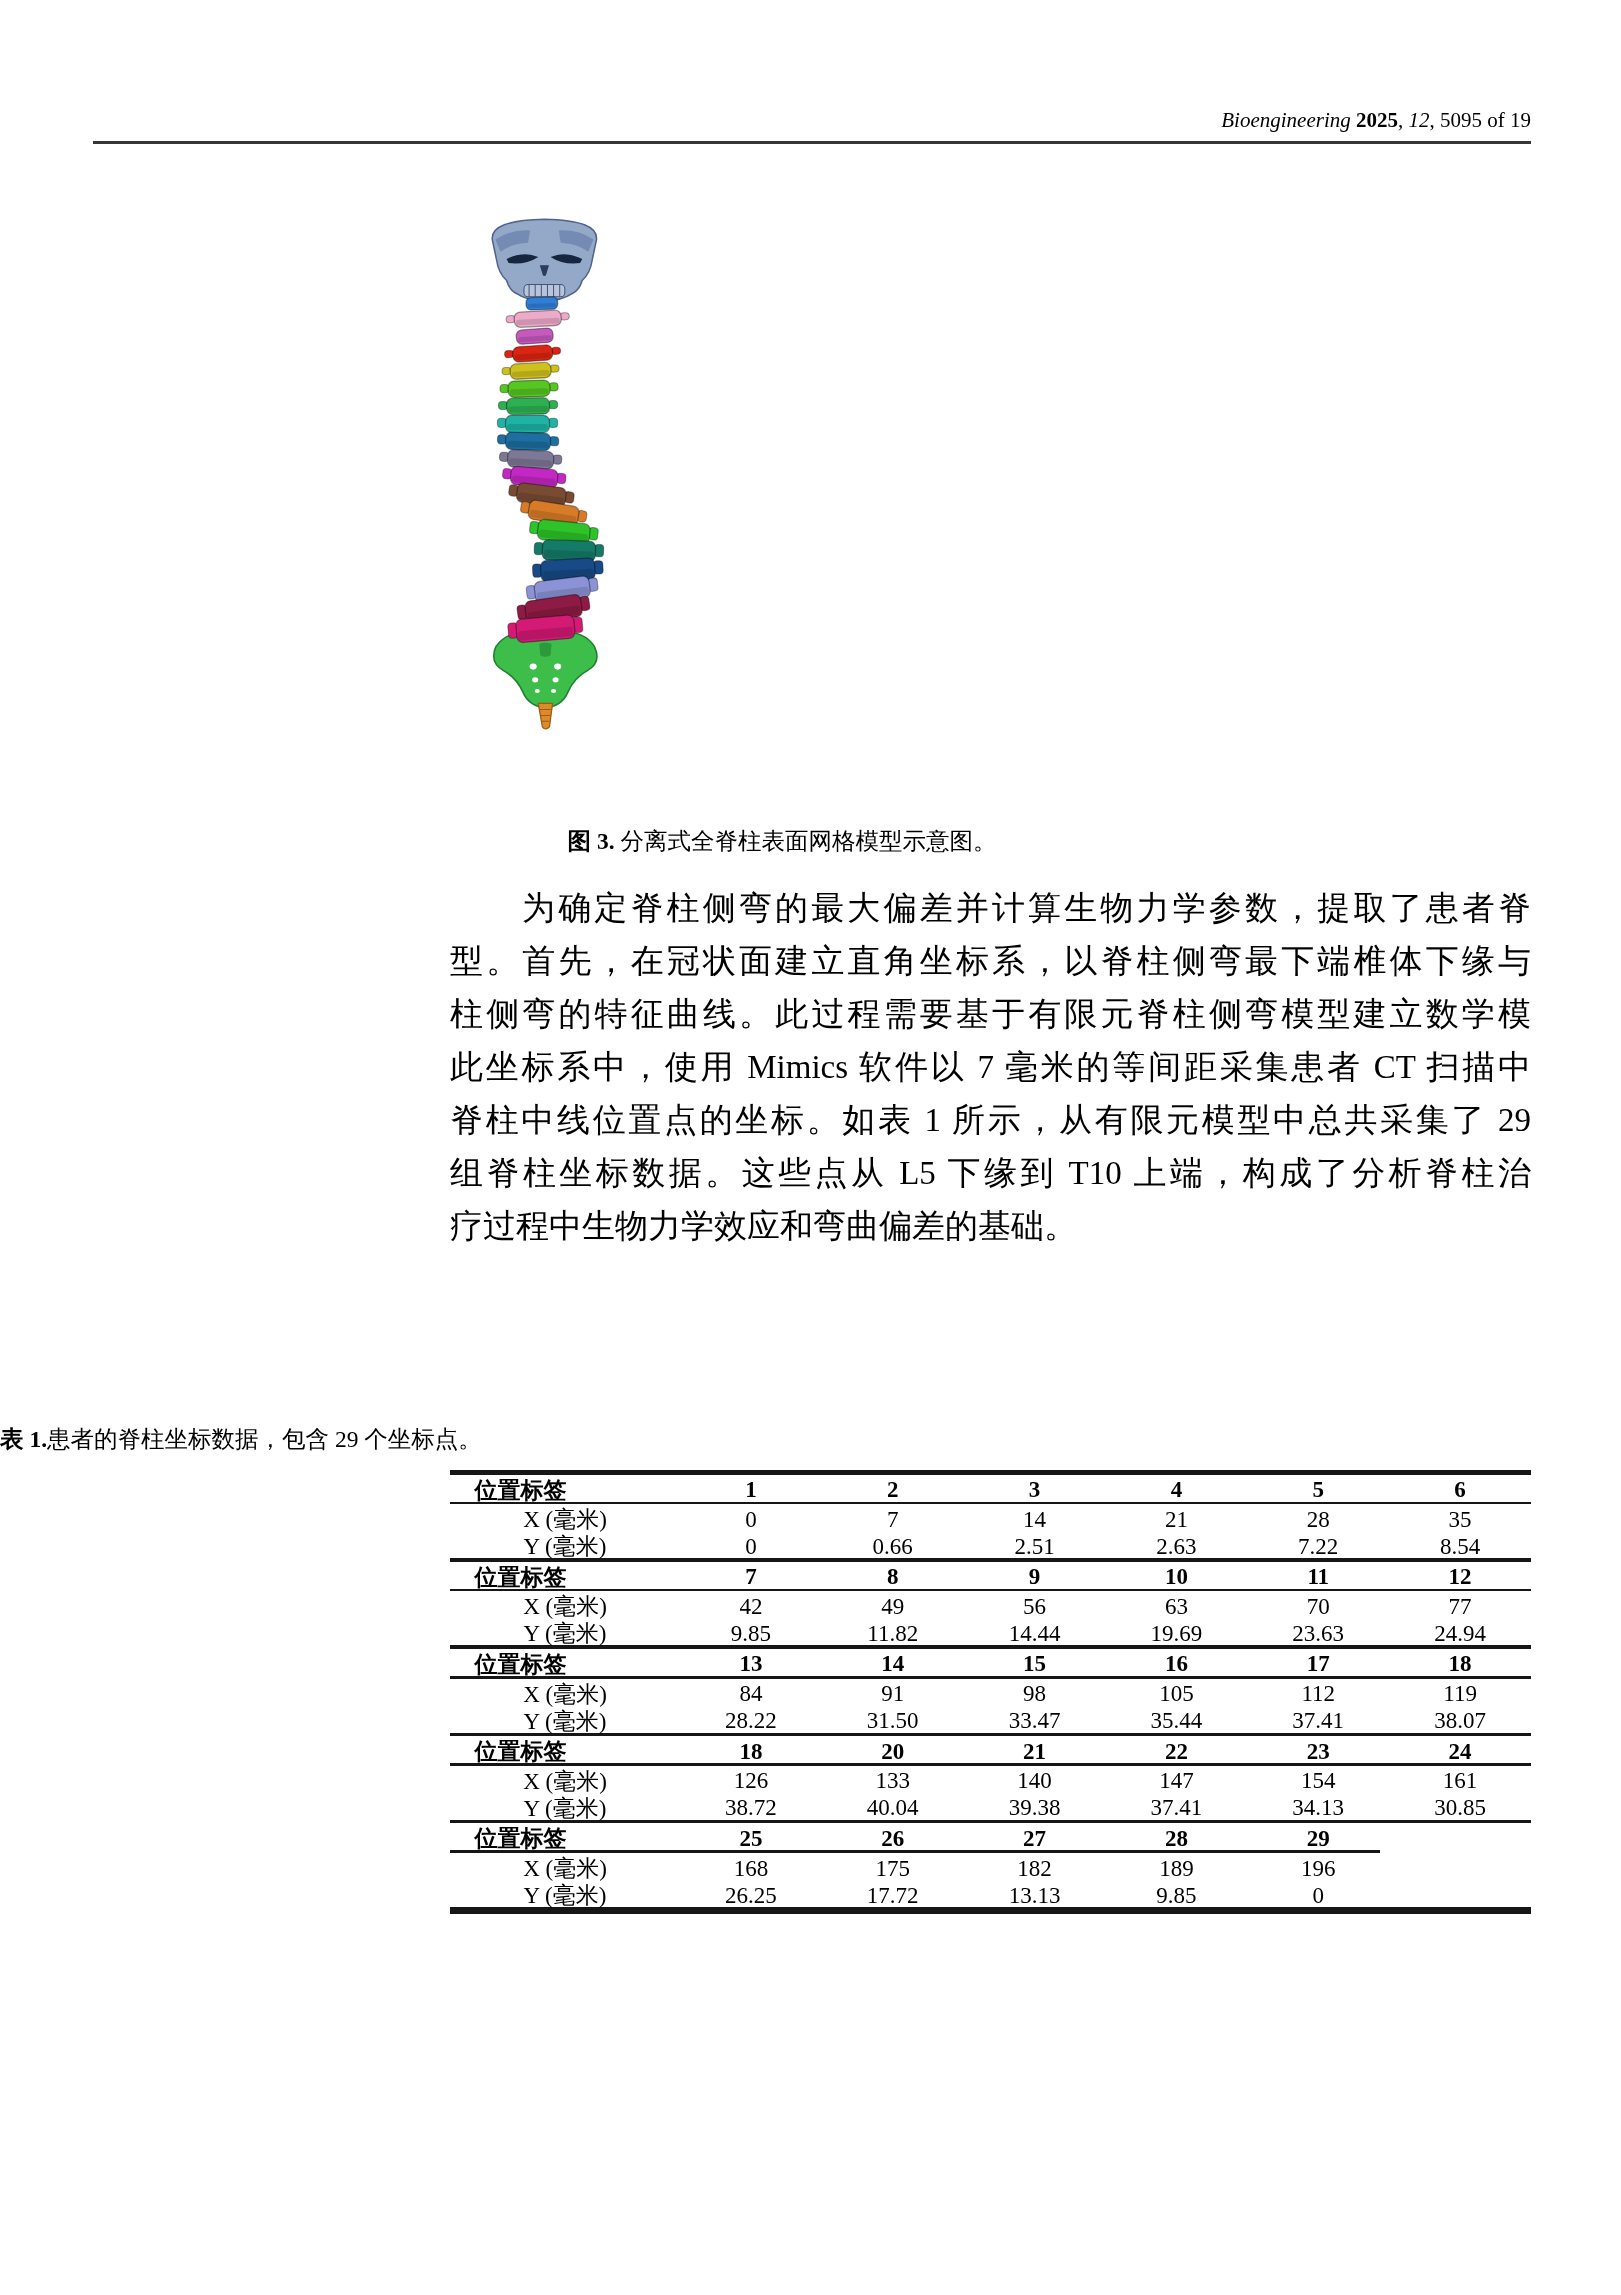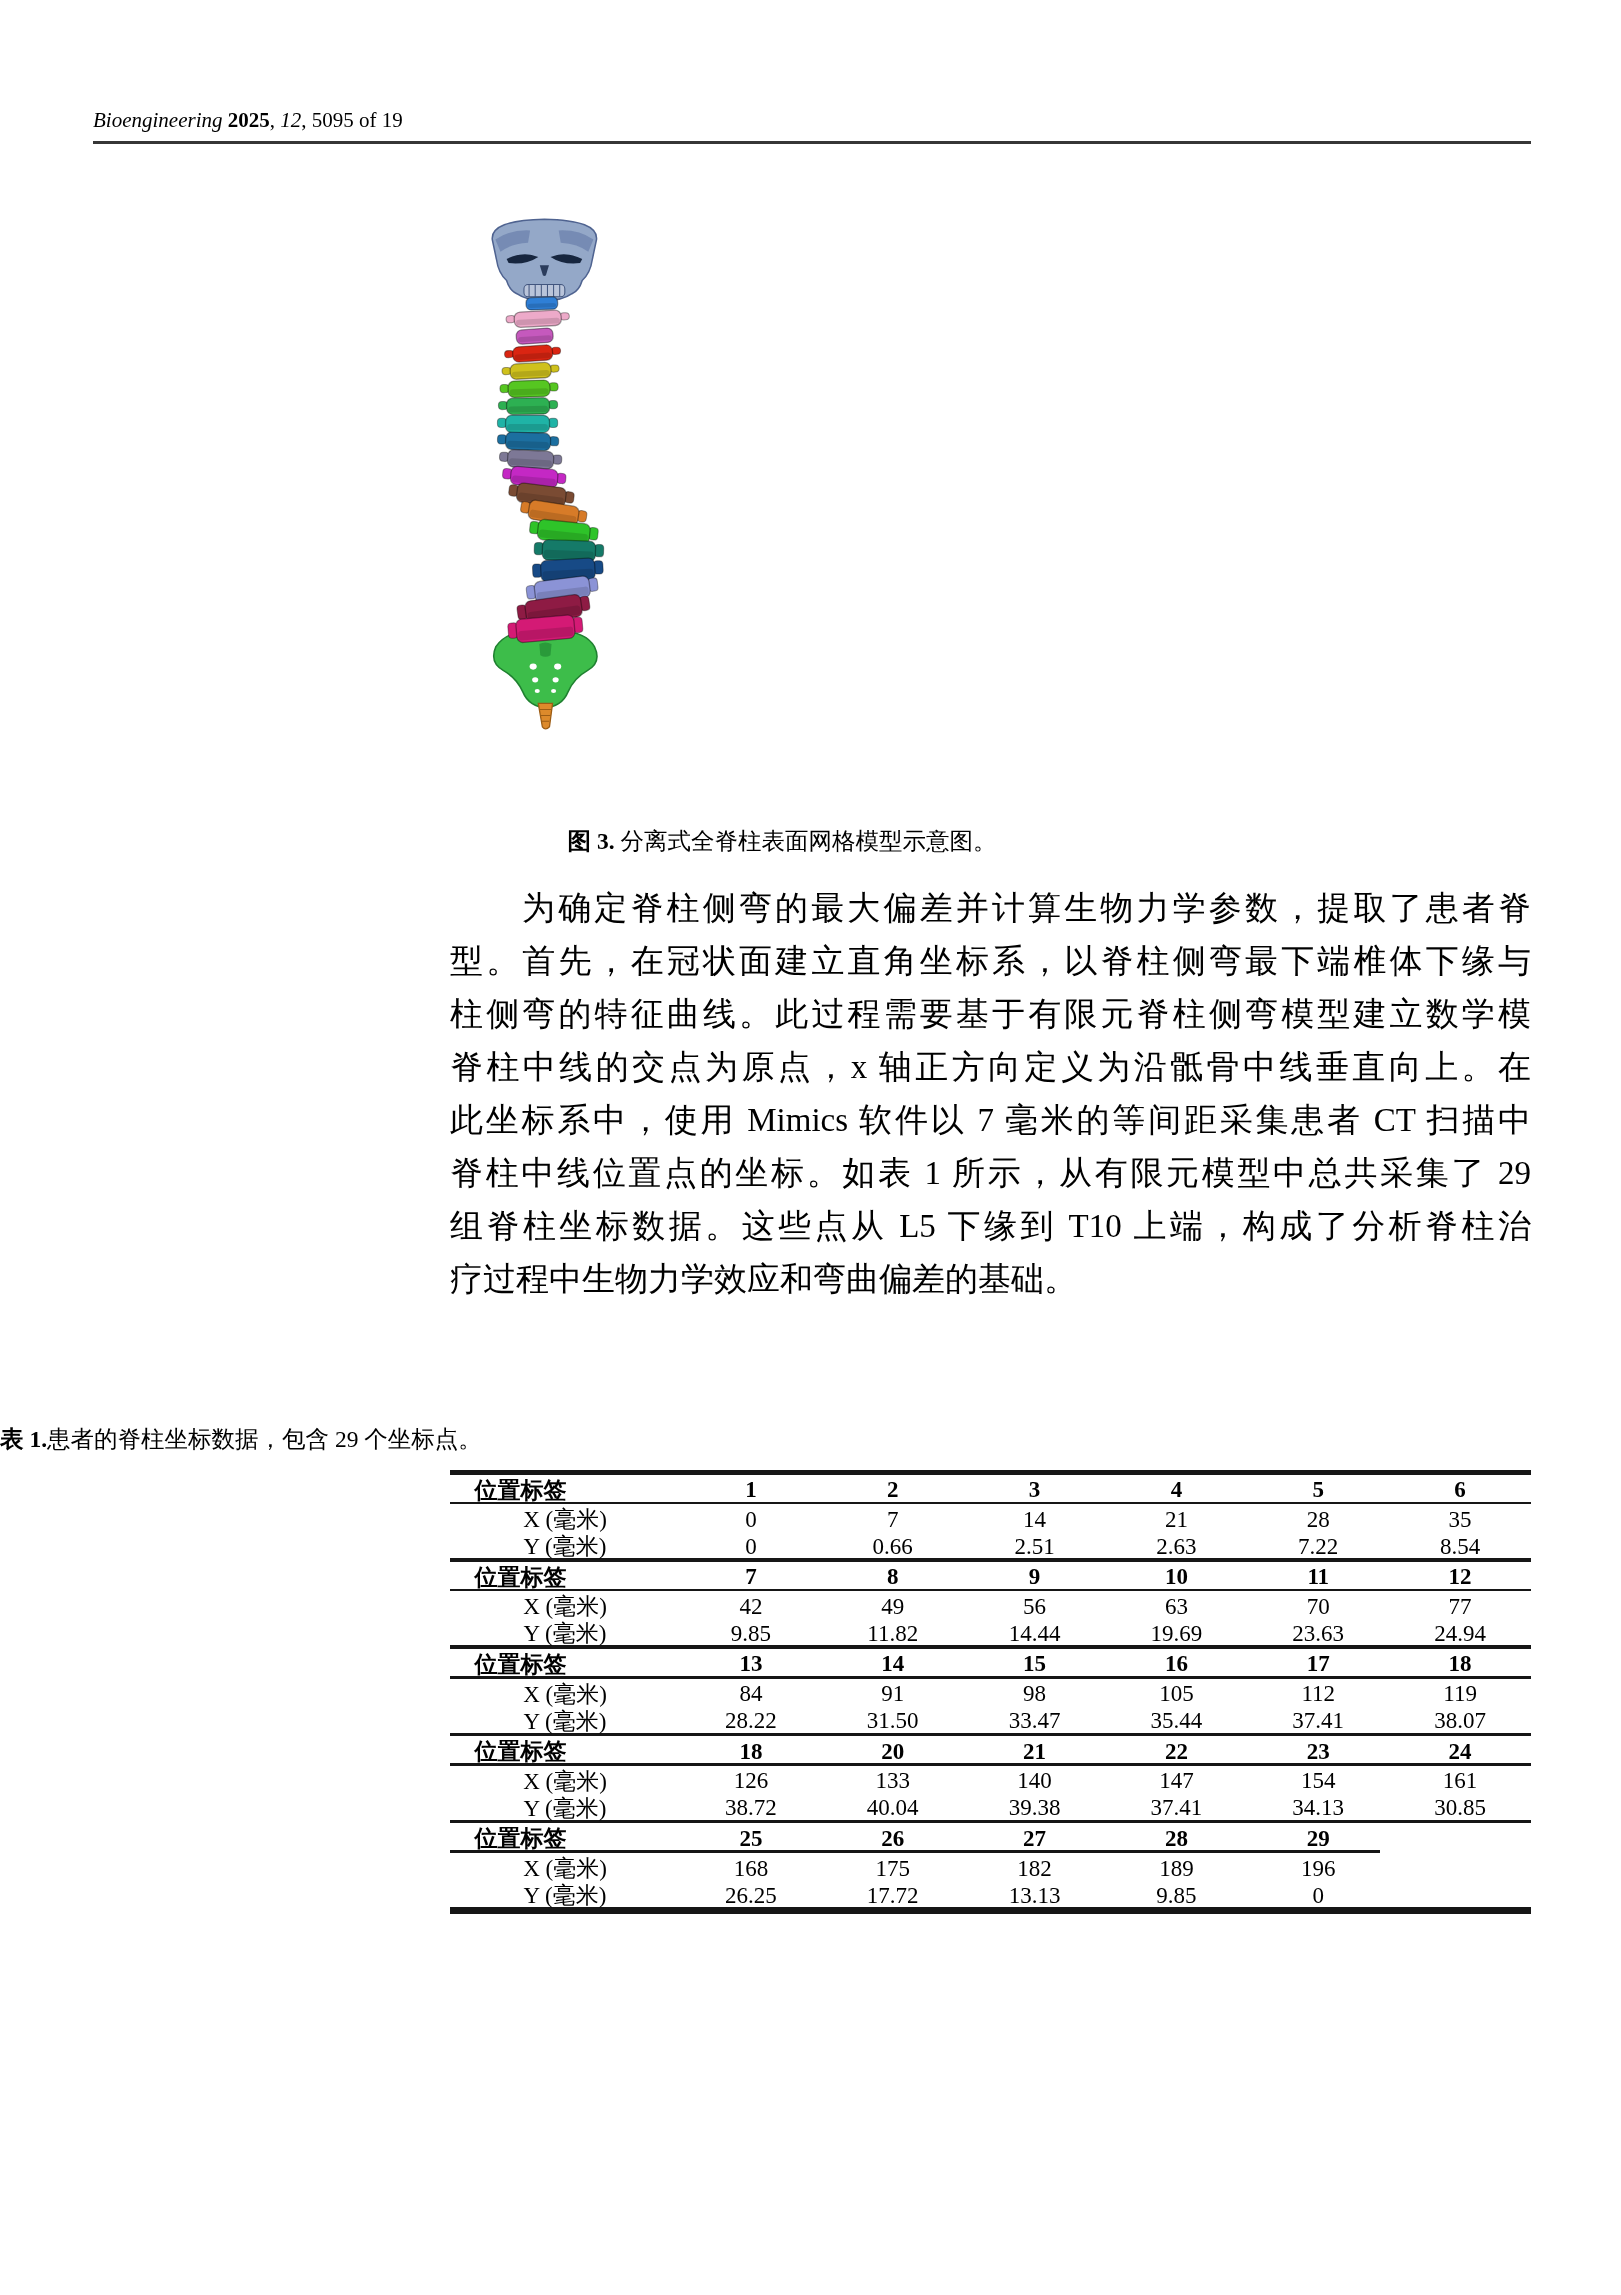--- a/index.html
+++ b/index.html
@@ -2,21 +2,21 @@
 <html style="font-size:8.2px"><head>
 <meta charset="utf-8">
 <style>
   html,body{margin:0;padding:0;background:#ffffff;}
   .page{
     position:relative;width:1622px;height:2295px;background:#ffffff;
     font-family:"Liberation Serif","DejaVu Serif",serif;color:#000;overflow:hidden;
   }
   .runhead{
     position:absolute;left:93px;top:108px;width:1438px;
-    display:flex;justify-content:flex-start;align-items:baseline;
+    display:flex;justify-content:flex-end;align-items:baseline;
     font-size:21px;line-height:25.6px;
   }
   .it{font-style:italic;}
   .bd{font-weight:bold;}
   .head-rule{position:absolute;left:93px;top:141px;width:1438px;height:2.6px;background:#363636;}
   .figure-wrap{position:absolute;left:478px;top:215px;width:143px;height:516px;}
   .figcap{
     position:absolute;left:0;top:827px;width:1564px;text-align:center;
     font-size:23.5px;line-height:28px;
   }
@@ -199,21 +199,20 @@
   </div>
 
   <div class="figcap">
     <span class="bd">图 3.</span><span> 分离式全脊柱表面网格模型示意图。</span>
   </div>
 
   <div class="para">
       <div class="pline first">为确定脊柱侧弯的最大偏差并计算生物力学参数，提取了患者脊</div>
       <div class="pline">型。首先，在冠状面建立直角坐标系，以脊柱侧弯最下端椎体下缘与</div>
       <div class="pline">柱侧弯的特征曲线。此过程需要基于有限元脊柱侧弯模型建立数学模</div>
-      <div class="pline">脊柱中线的交点为原点，x 轴正方向定义为沿骶骨中线垂直向上。在</div>
       <div class="pline">此坐标系中，使用 Mimics 软件以 7 毫米的等间距采集患者 CT 扫描中</div>
       <div class="pline">脊柱中线位置点的坐标。如表 1 所示，从有限元模型中总共采集了 29</div>
       <div class="pline">组脊柱坐标数据。这些点从 L5 下缘到 T10 上端，构成了分析脊柱治</div>
       <div class="pline last">疗过程中生物力学效应和弯曲偏差的基础。</div>
     </div>
 
   <div class="tabcap">
     <span class="bd">表 1.</span><span>患者的脊柱坐标数据，包含 29 个坐标点。</span>
   </div>
 

